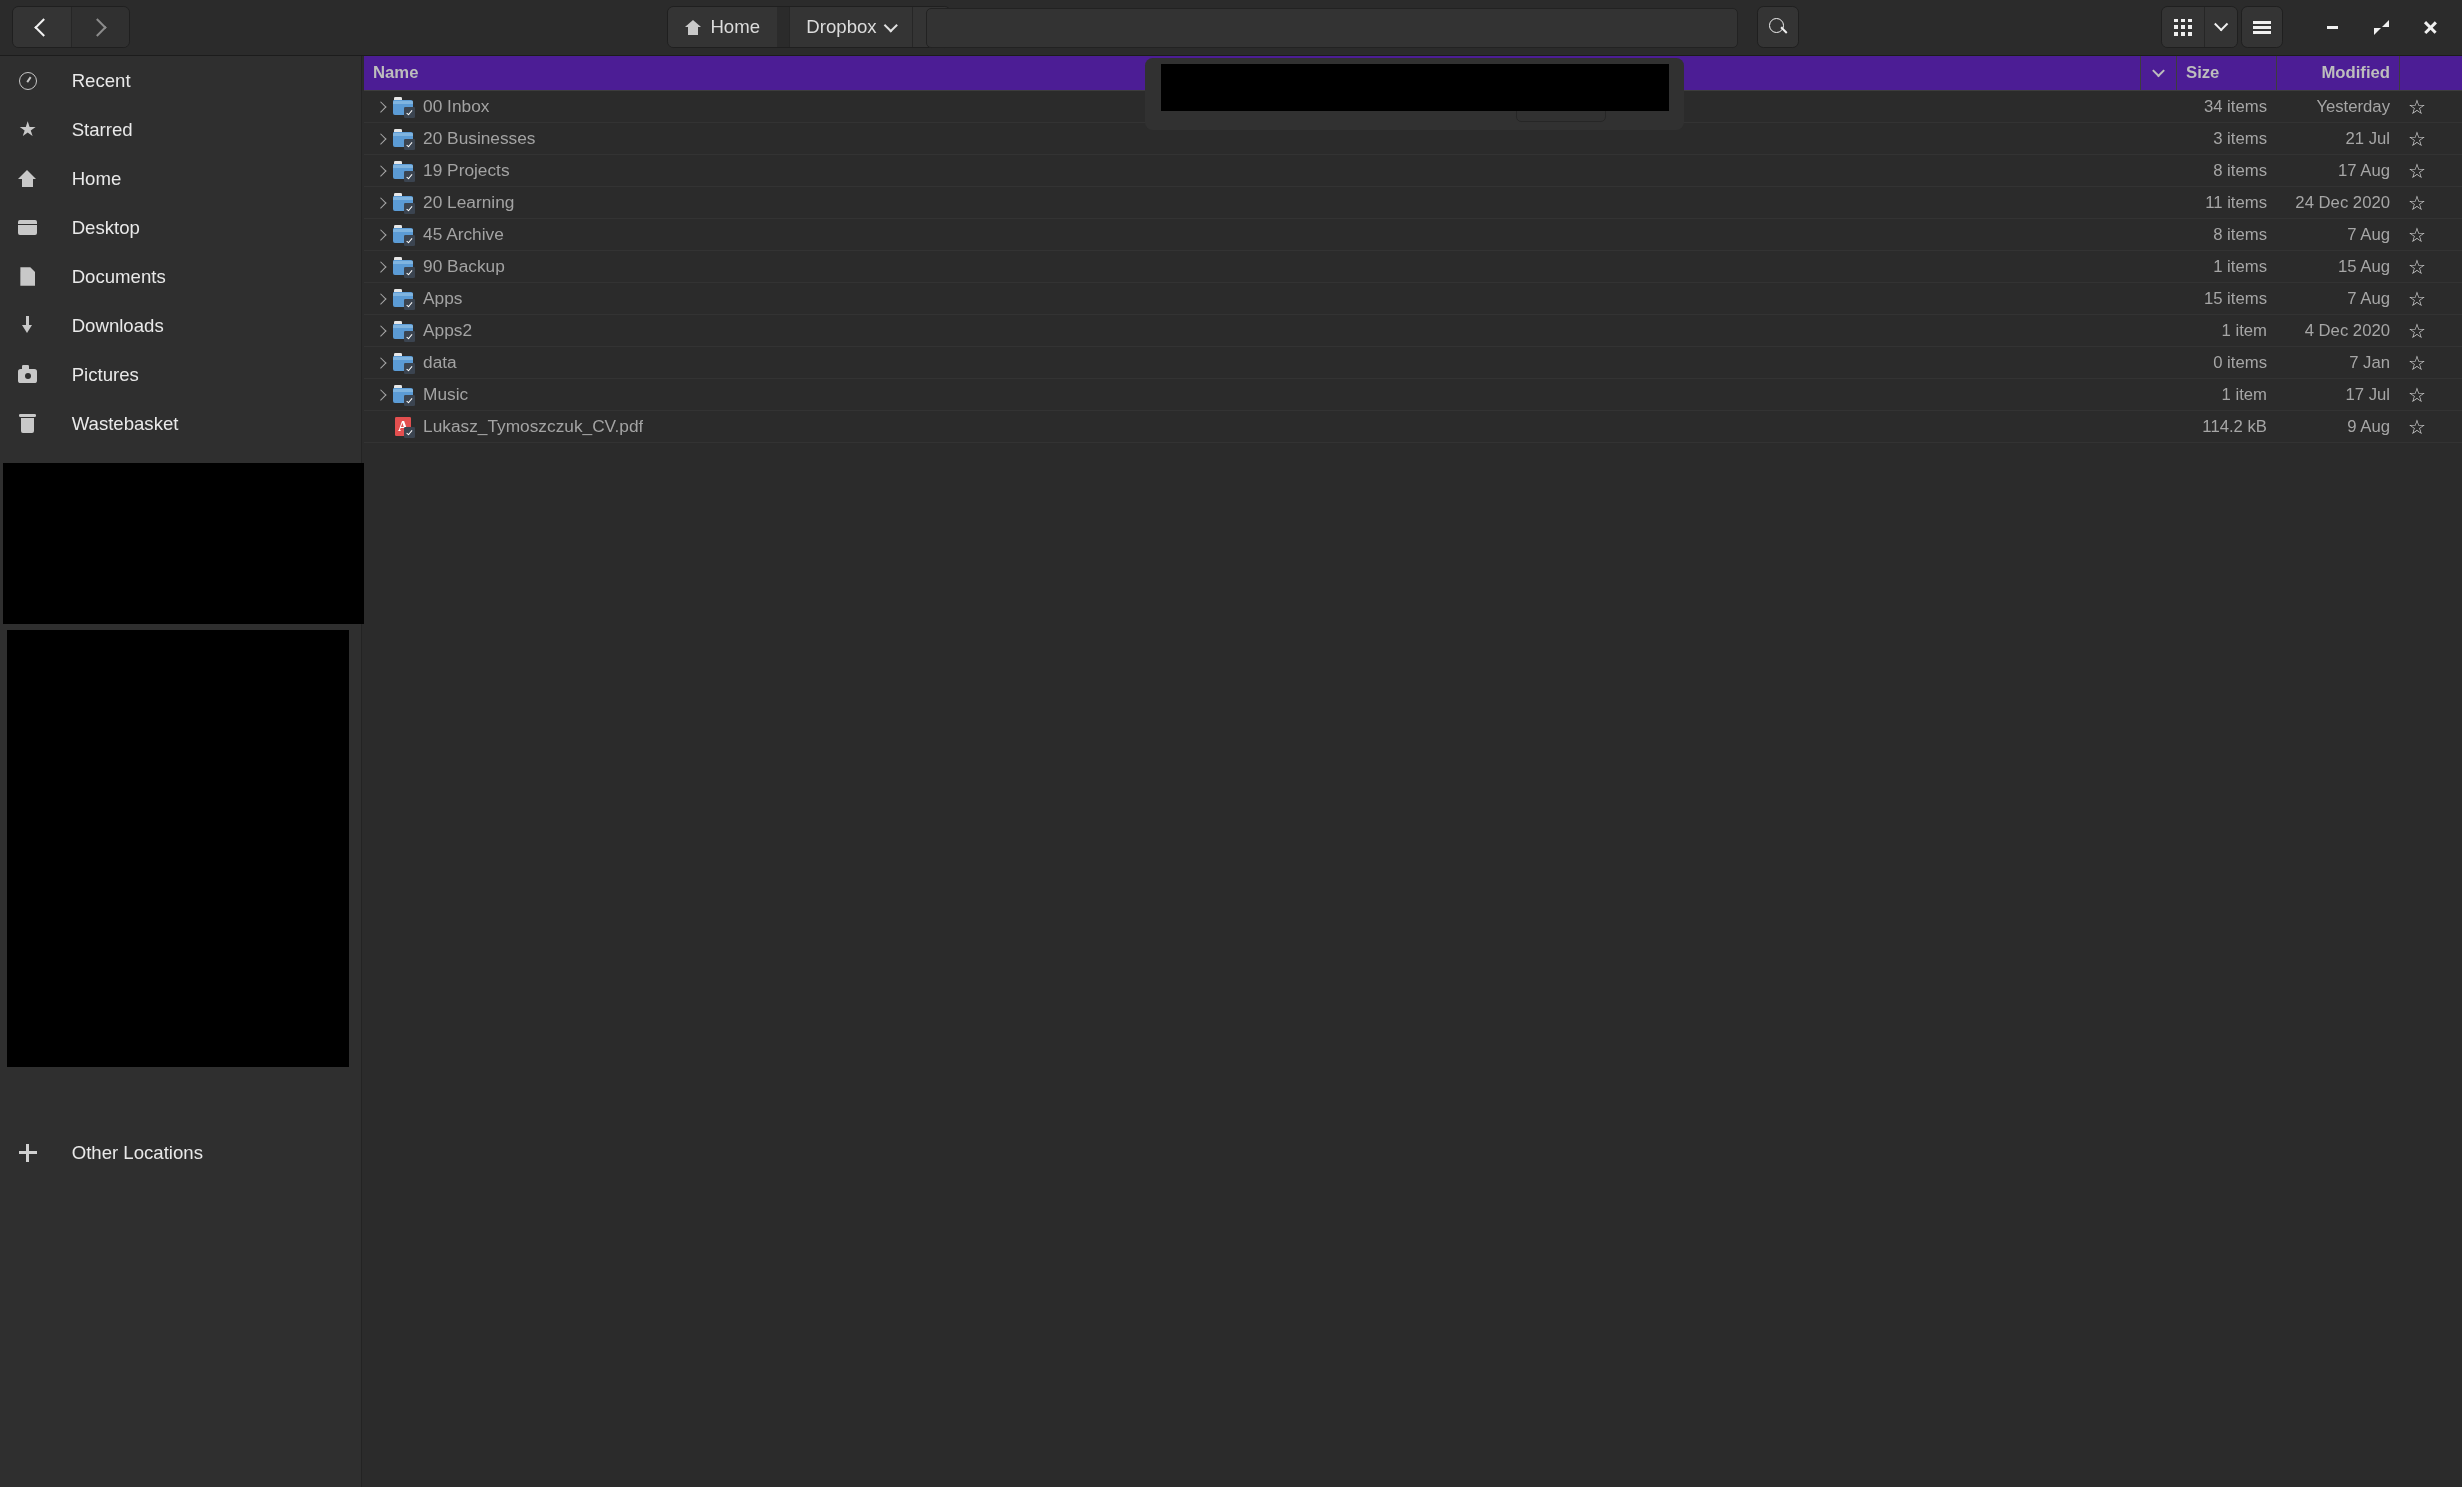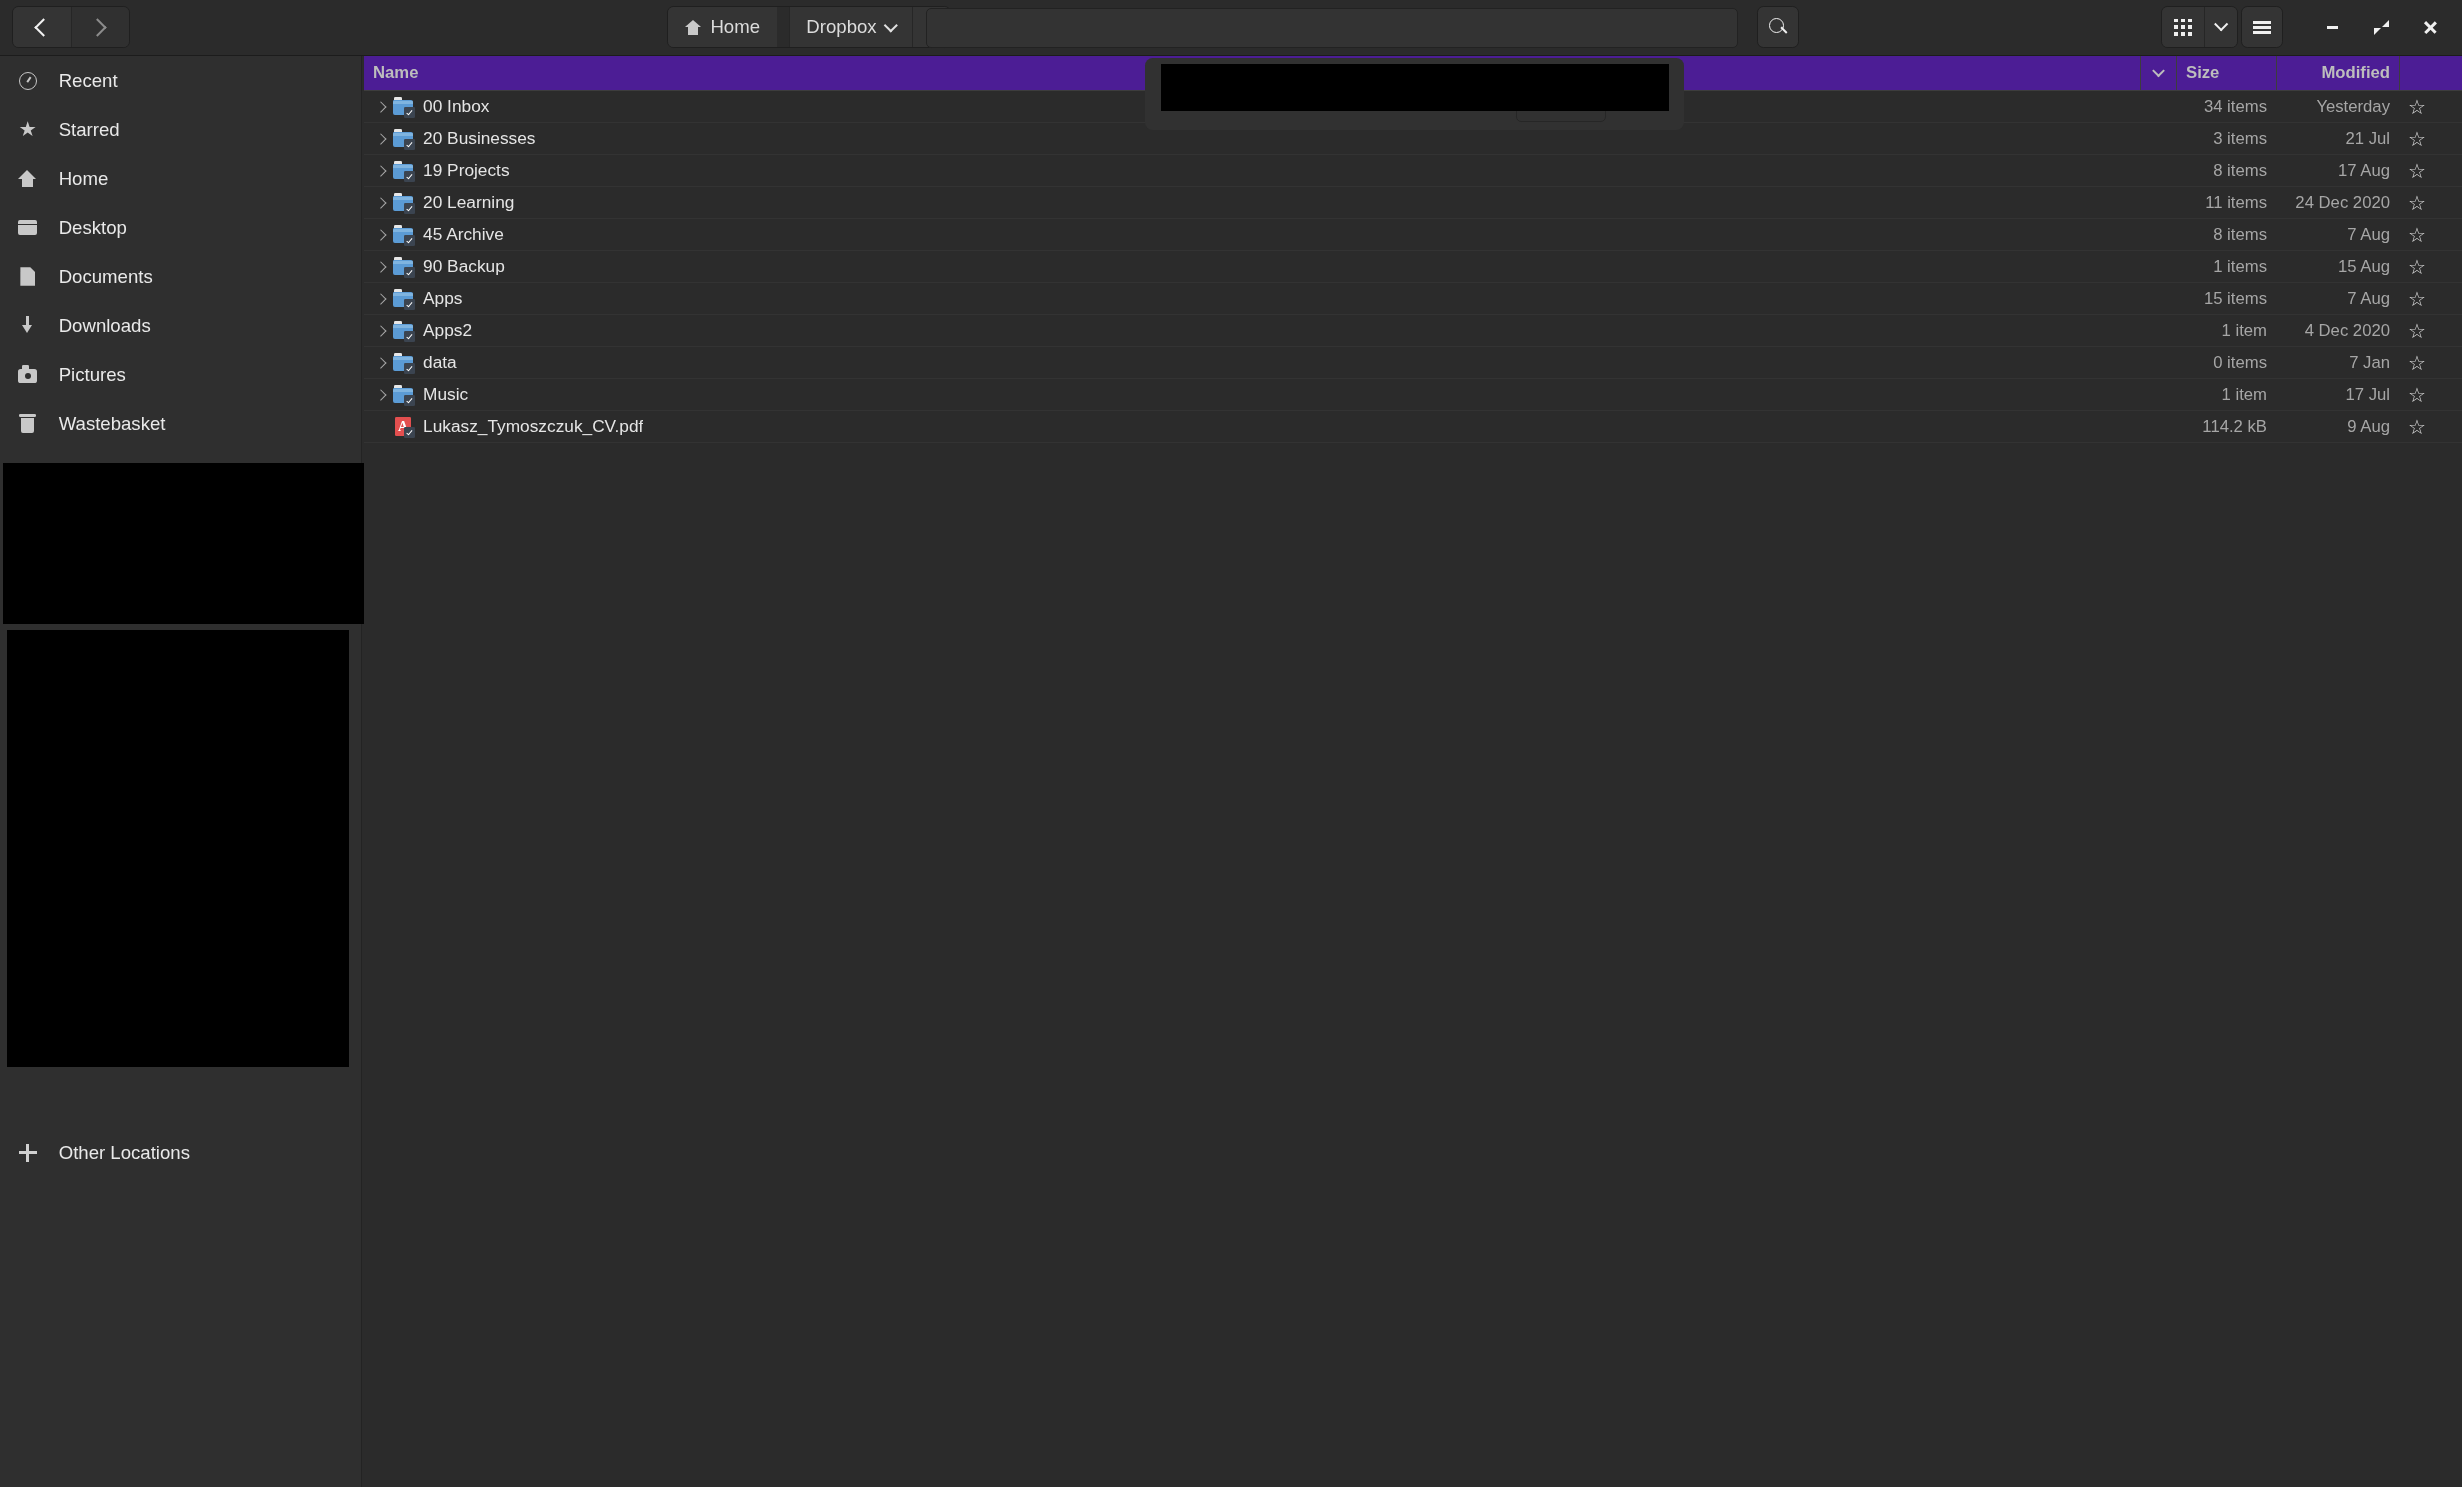--- a/index.html
+++ b/index.html
@@ -245,21 +245,21 @@
     position: absolute;
     left: 0; top: 56px;
     width: 362px; height: 1431px;
     background: #2f2f2f;
     border-right: 1.3px solid #232323;
   }
   .side-item {
     display: flex; align-items: center;
     height: 49px;
     padding-left: 16.7px;
-    gap: 20px;
+    gap: 33px;
     cursor: pointer;
     font-size: 18.6px;
     color: #e9e9e9;
   }
   .side-icon {
     width: 22px; height: 22px;
     position: relative;
     flex: 0 0 22px;
     display: flex; align-items: center; justify-content: center;
   }
@@ -461,21 +461,21 @@
   }
   .sync-badge .tick {
     width: 3.2px; height: 5.8px;
     border-right: 1.6px solid #ffffff;
     border-bottom: 1.6px solid #ffffff;
     transform: rotate(40deg) translate(-0.6px,-0.6px);
   }
 
   .name-text {
     font-size: 17.3px;
-    color: #e5e5e5;
+    color: #a3a3a3;
     white-space: nowrap;
     overflow: hidden;
     text-overflow: ellipsis;
   }
   .cell-sortpad { width: 36px; flex: 0 0 36px; }
   .cell-size {
     width: 100px; flex: 0 0 100px;
     font-size: 16.7px; color: #a6a6a6;
     text-align: right; padding-right: 9px;
   }

